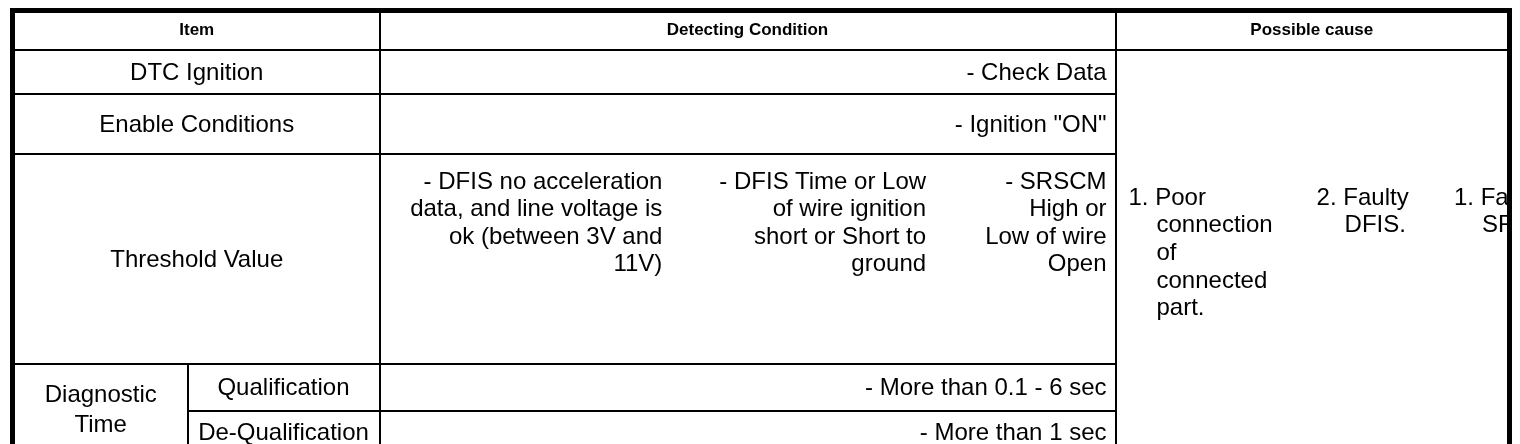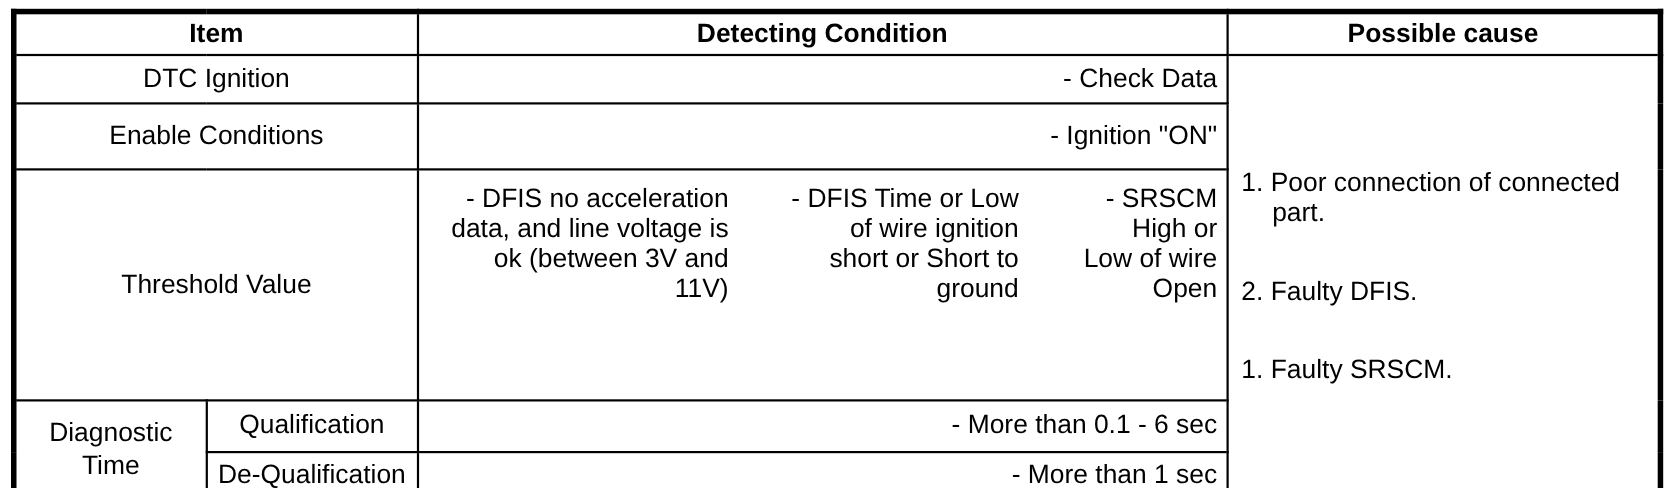--- a/index.html
+++ b/index.html
@@ -24,21 +24,21 @@
     table-layout: fixed;
     border: 5px solid #000000;
     background: #ffffff;
   }
   .spec-table th, .spec-table td {
     border: 2px solid #000000;
     color: #000000;
     overflow: hidden;
   }
   .spec-table th {
-    font-size: 24px;
+    font-size: 17px;
     font-weight: bold;
     vertical-align: middle;
     height: 39px;
     line-height: 1.1;
     margin-top: 28px;
   }
   td.label-cell {
     font-size: 24px;
     text-align: center;
     vertical-align: middle;
@@ -74,21 +74,21 @@
   }
   td.cause-cell {
     font-size: 24px;
     vertical-align: middle;
     padding-left: 12px;
     padding-right: 8px;
     line-height: 1.15;
   }
   .cause-list {
     display: flex;
-    flex-direction: column;
+    flex-direction: row;
     gap: 44px;
   }
   .cause-item {
     padding-left: 28px;
     text-indent: -28px;
   }
   .diag-label-wrap {
     display: inline-block;
     width: 130px;
     line-height: 1.25;

